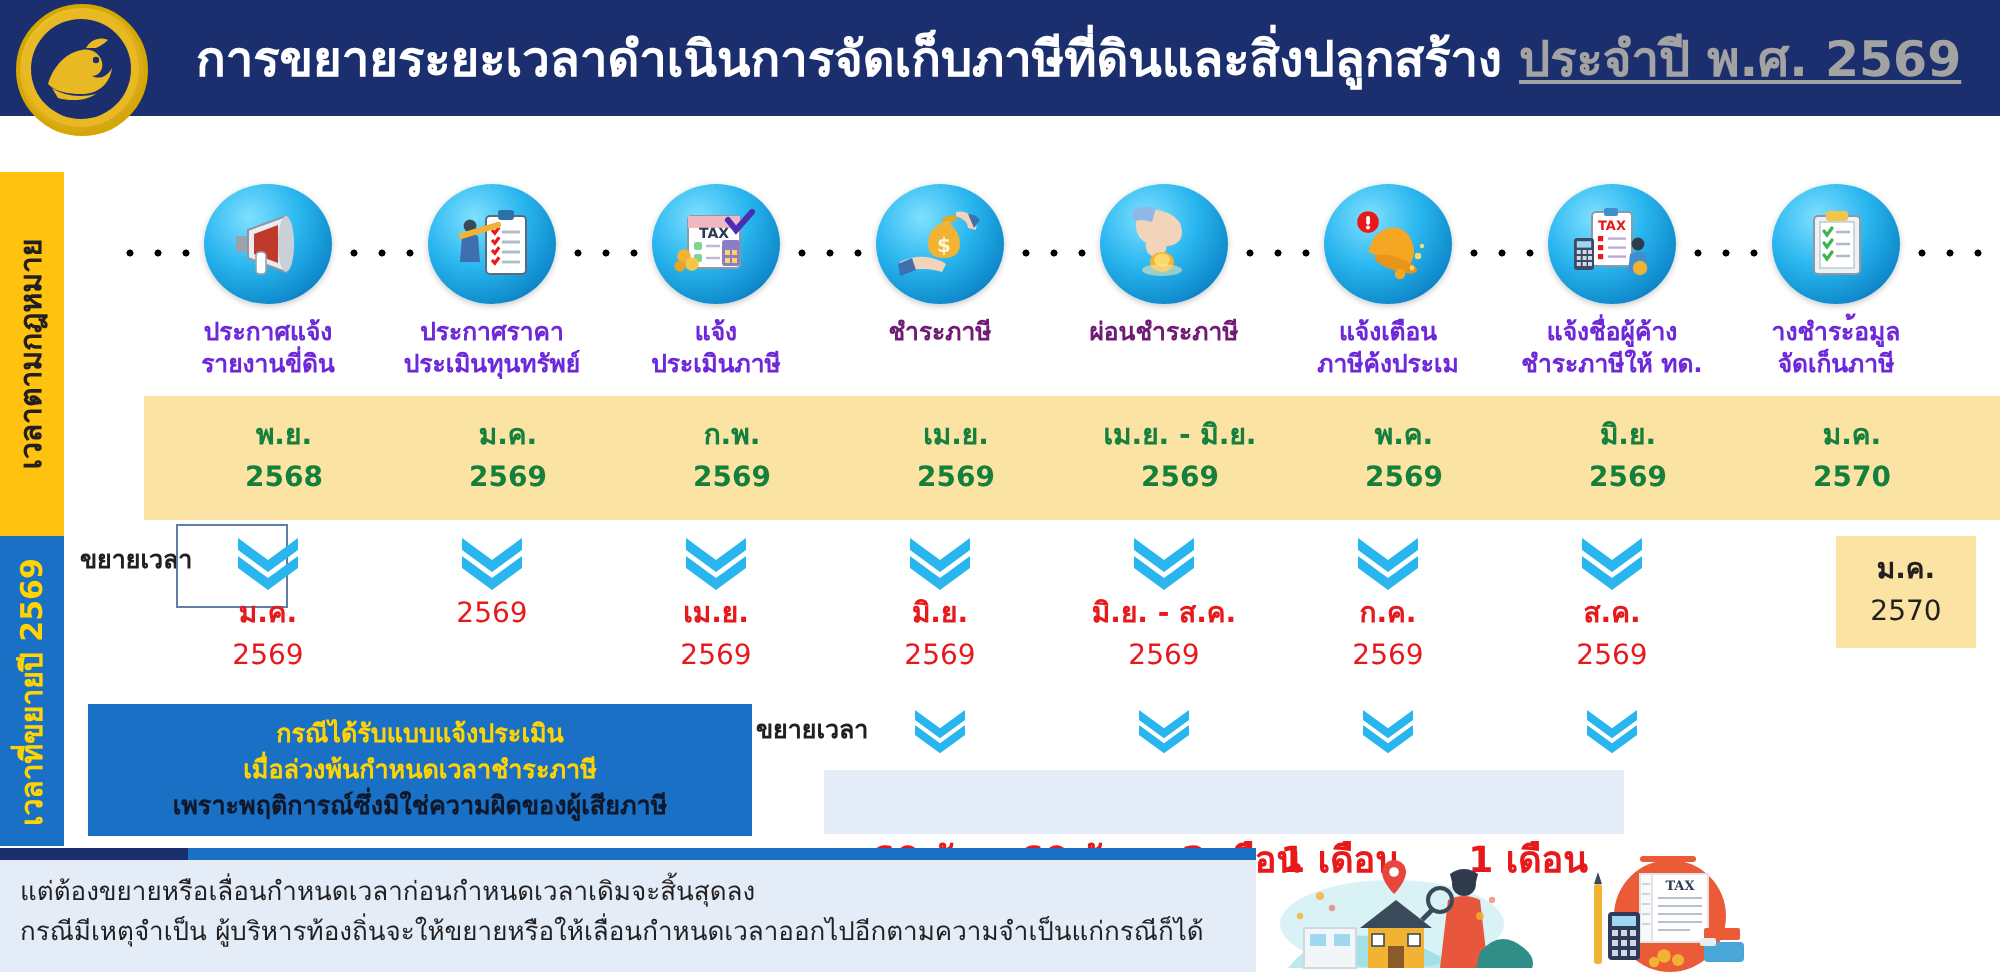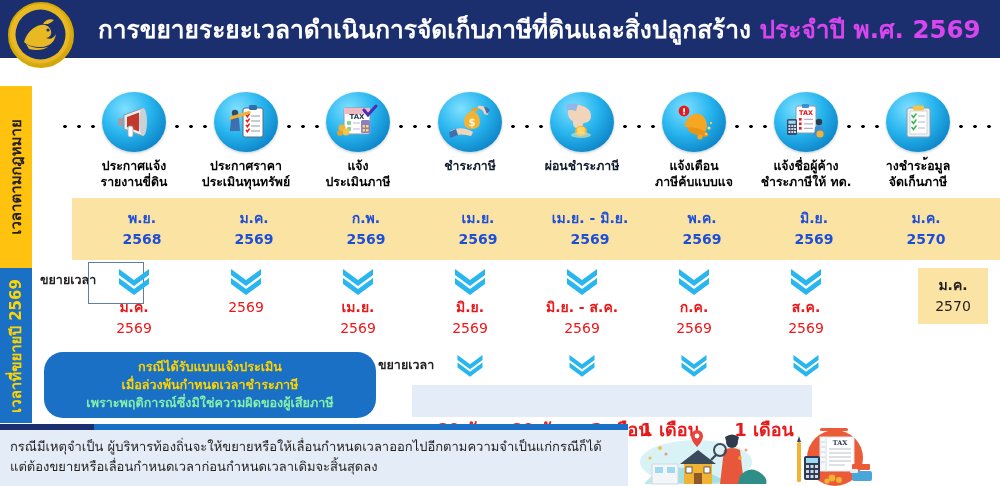--- a/index.html
+++ b/index.html
@@ -18,21 +18,21 @@
     display: flex; align-items: center;
   }
   .header-title {
     margin-left: 98px;
     color: #ffffff;
     font-size: 24.5px;
     font-weight: bold;
     letter-spacing: 0px;
     white-space: nowrap;
   }
-  .header-title .year { color: #d946ef; }
+  .header-title .year { color: #a3a3a3; text-decoration: underline; }
   .logo {
     position: absolute; left: 8px; top: 2px;
     width: 66px; height: 66px; border-radius: 50%;
     background: radial-gradient(circle at 40% 35%, #f5d24a 0%, #e8b923 45%, #c79506 100%);
     border: 2.5px solid #d4a800;
     overflow: hidden;
     z-index: 5;
   }
   .logo svg { display:block; }
 
@@ -70,33 +70,33 @@
     width: 64px; height: 60px; margin: 6px auto 0;
     border-radius: 50%;
     background: radial-gradient(circle at 36% 28%, #7fe0ff 0%, #29b6ef 42%, #0d86c9 78%, #0a6ca6 100%);
     box-shadow: 0 1px 3px rgba(0,0,0,.22);
     position: relative; overflow: hidden;
     display: flex; align-items: center; justify-content: center;
   }
   .bubble svg { display: block; }
   .node-label {
     margin-top: 6px; font-size: 12.3px; font-weight: bold;
-    color: #000000; line-height: 1.32;
-  }
-  .node-label.hl { color: #0f172a; }
+    color: #6d28d9; line-height: 1.32;
+  }
+  .node-label.hl { color: #701a75; }
 
   
   .band-yellow {
     position: absolute; left: 72px; top: 198px; width: 928px; height: 62px;
     background: #fbe3a4;
   }
   .band-yellow .cell {
     position: absolute; top: 0; width: 112px; height: 62px;
     display: flex; flex-direction: column; align-items: center; justify-content: center;
-    font-size: 14px; color: #1d4ed8; line-height: 1.5;
+    font-size: 14px; color: #15803d; line-height: 1.5;
   }
   .band-yellow .cell .m { font-weight: bold; }
   .band-yellow .cell .y { font-weight: bold; }
 
   
   .ext-row { position: absolute; left: 32px; top: 262px; width: 968px; height: 90px; }
   .ext-tag {
     position: absolute; left: 8px; top: 8px;
     font-size: 12.5px; font-weight: bold; color: #231f20; white-space: nowrap;
   }
@@ -117,24 +117,23 @@
     font-size: 14px; color: #231f20; line-height: 1.5;
   }
   .last-yellow-box .m { font-weight: bold; }
 
   
   .blue-box {
     position: absolute; left: 44px; top: 352px; width: 332px; height: 66px;
     background: #1a70c4;
     display: flex; flex-direction: column; align-items: center; justify-content: center;
     padding: 2px 4px;
-    border-radius: 19px;
   }
   .blue-box .l { font-size: 12.6px; font-weight: bold; color: #ffd400; line-height: 1.42; }
-  .blue-box .l.w { color: #86efac; }
+  .blue-box .l.w { color: #0f172a; }
 
   
   .dur-tag {
     position: absolute; left: 378px; top: 355px;
     font-size: 12.5px; font-weight: bold; color: #231f20; white-space: nowrap;
   }
   .dur-chev-row { position: absolute; left: 32px; top: 352px; width: 968px; height: 30px; }
   .dur-chev { position: absolute; top: 0; width: 112px; text-align: center; }
   .dur-band {
     position: absolute; left: 412px; top: 385px; width: 400px; height: 32px;
@@ -324,21 +323,21 @@
           <circle cx="11" cy="9.8" r="1" fill="#ffffff"></circle>
           <g fill="#ffd86b">
               <circle cx="36" cy="24" r="1.6"></circle>
               <circle cx="38" cy="19" r="1.1"></circle>
               <circle cx="33" cy="30" r="1.2"></circle>
             </g>
         </svg>
       </div>
       <div class="node-label">
         <div>แจ้งเตือน</div>
-        <div>ภาษีค้บแบบแจ</div>
+        <div>ภาษีค้งประเม</div>
       </div>
     </div>
 
     <div class="node" style="left:718px">
       <div class="bubble">
         <svg width="44" height="38" viewBox="0 0 44 38">
           <rect x="12" y="3" width="20" height="27" rx="2" fill="#ffffff" stroke="#8d9aa6" stroke-width="1"></rect>
           <rect x="18" y="1" width="7" height="4" rx="1" fill="#3f8ed0"></rect>
           <text x="22" y="12" font-size="6.5" font-weight="bold" text-anchor="middle" fill="#e8191b" font-family="DejaVu Sans, sans-serif">TAX</text>
           <g fill="#e8191b">
@@ -558,22 +557,22 @@
   <div class="dur-band">
     <div class="d" style="left:0px;   width:100px">60 วัน</div>
     <div class="d" style="left:112px; width:112px">60 วัน + 2 เดือน</div>
     <div class="d" style="left:212px; width:92px">1 เดือน</div>
     <div class="d" style="left:304px; width:96px">1 เดือน</div>
   </div>
 
   <div class="footer-strip-navy"></div>
   <div class="footer-strip-blue"></div>
   <div class="footer">
+    <div class="fl">แต่ต้องขยายหรือเลื่อนกำหนดเวลาก่อนกำหนดเวลาเดิมจะสิ้นสุดลง</div>
     <div class="fl">กรณีมีเหตุจำเป็น ผู้บริหารท้องถิ่นจะให้ขยายหรือให้เลื่อนกำหนดเวลาออกไปอีกตามความจำเป็นแก่กรณีก็ได้</div>
-    <div class="fl">แต่ต้องขยายหรือเลื่อนกำหนดเวลาก่อนกำหนดเวลาเดิมจะสิ้นสุดลง</div>
   </div>
 
   <div class="illus illus-house">
     <svg width="134" height="58" viewBox="0 0 134 58">
       <ellipse cx="60" cy="34" rx="56" ry="22" fill="#d9f2f5"></ellipse>
       <path d="M8 56 q14-18 40-16 q28 2 44 16 Z" fill="#3fc1c9" opacity=".35"></path>
       <rect x="16" y="36" width="26" height="20" fill="#f2f6f8" stroke="#cfd9df"></rect>
       <rect x="19" y="39" width="8" height="6" fill="#9fd8f0"></rect>
       <rect x="31" y="39" width="8" height="6" fill="#9fd8f0"></rect>
       <path d="M44 36 L62 22 L80 36 Z" fill="#3b4a5a"></path>

